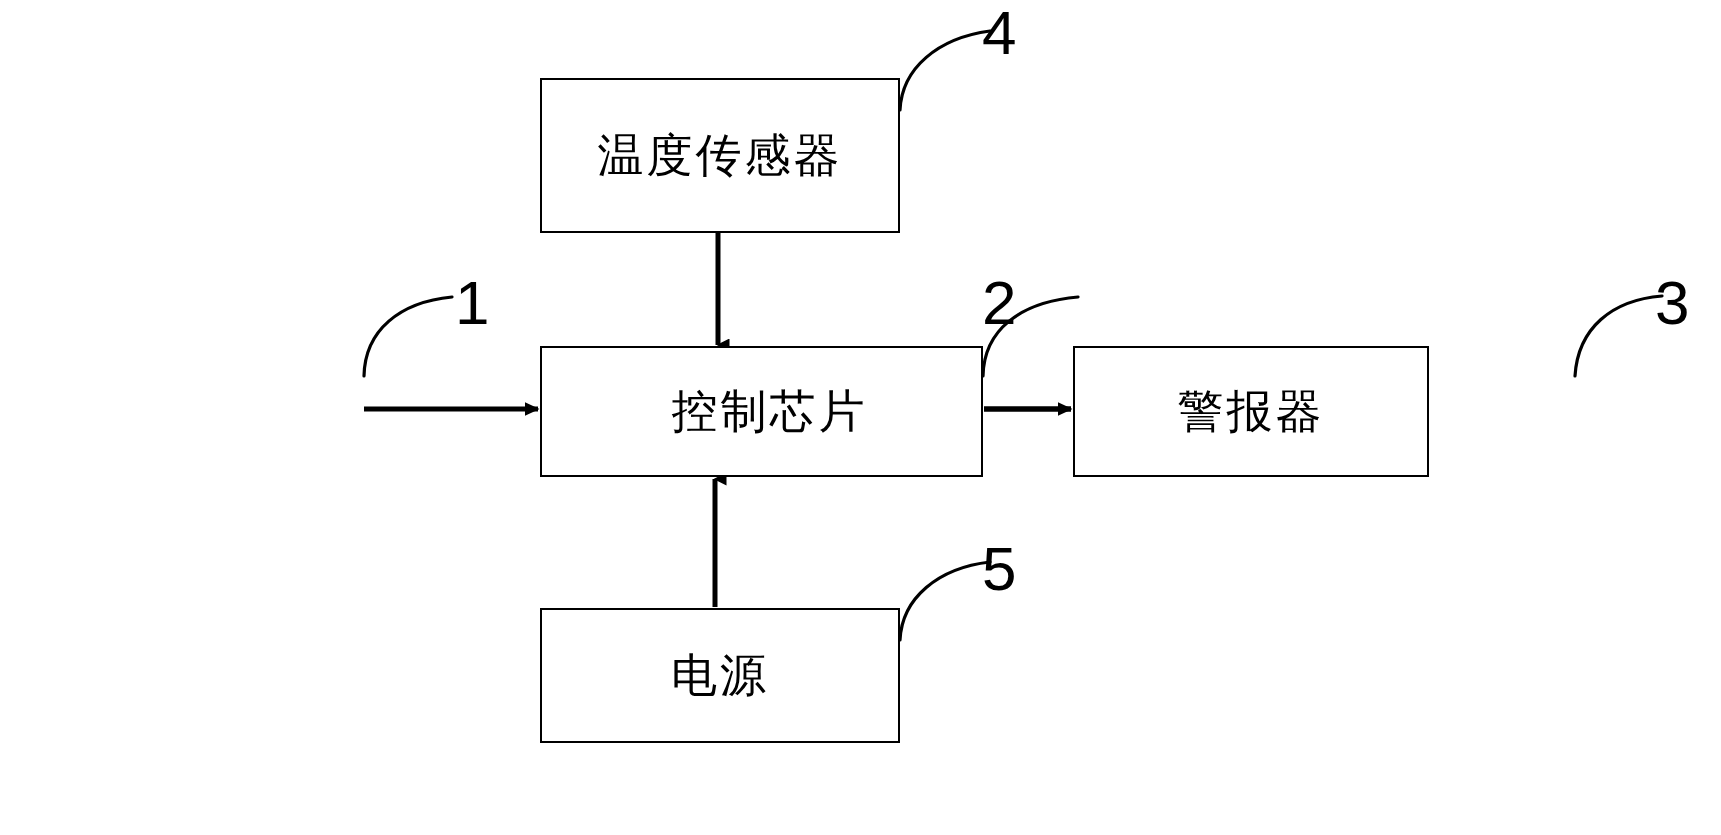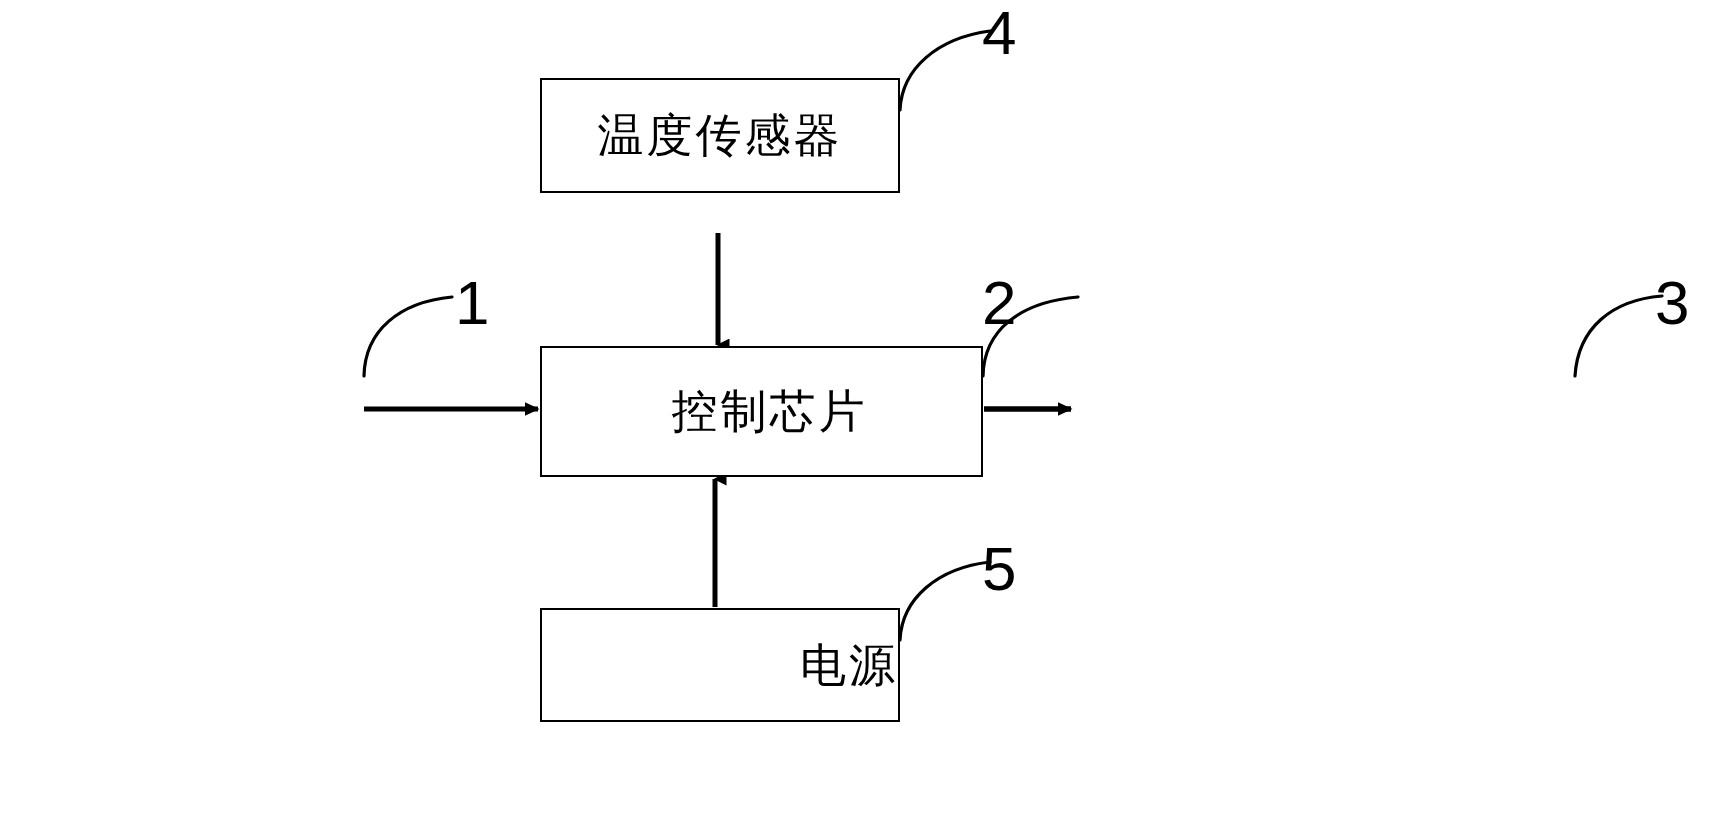--- a/index.html
+++ b/index.html
@@ -49,25 +49,25 @@
     font-family: "Liberation Sans", "DejaVu Sans", sans-serif;
     font-size: 62px;
     font-weight: 400;
     color: #000000;
     line-height: 1;
     z-index: 4;
     user-select: none;
   }
 
   
-  #box-temp-sensor     { left: 540px; top: 78px;  width: 360px; height: 115px; }
+  #box-temp-sensor     { left: 540px; top: 78px;  width: 360px; height: 155px; }
   #box-attitude-sensor { left: 8px;   top: 346px; width: 356px; height: 131px; }
   #box-control-chip    { left: 540px; top: 346px; width: 443px; height: 131px; padding-left: 16px; }
   #box-alarm           { left: 1073px;top: 346px; width: 356px; height: 131px; }
-  #box-power           { left: 540px; top: 608px; width: 360px; height: 114px; justify-content: flex-end; }
+  #box-power           { left: 540px; top: 608px; width: 360px; height: 135px; }
 
   
   #ref-1 { left: 455px;  top: 272px; }
   #ref-2 { left: 982px;  top: 272px; }
   #ref-3 { left: 1655px; top: 272px; }
   #ref-4 { left: 982px;  top: 2px;   }
   #ref-5 { left: 982px;  top: 538px; }
 </style>
 </head>
 <body>
@@ -123,20 +123,23 @@
 
   <div class="node-box" id="box-temp-sensor">
     <span class="node-label">温度传感器</span>
   </div>
 
 
   <div class="node-box" id="box-control-chip">
     <span class="node-label">控制芯片</span>
   </div>
 
+  <div class="node-box" id="box-alarm">
+    <span class="node-label">警报器</span>
+  </div>
 
   <div class="node-box" id="box-power">
     <span class="node-label">电源</span>
   </div>
 
   <div class="ref-number" id="ref-1">1</div>
   <div class="ref-number" id="ref-2">2</div>
   <div class="ref-number" id="ref-3">3</div>
   <div class="ref-number" id="ref-4">4</div>
   <div class="ref-number" id="ref-5">5</div>

